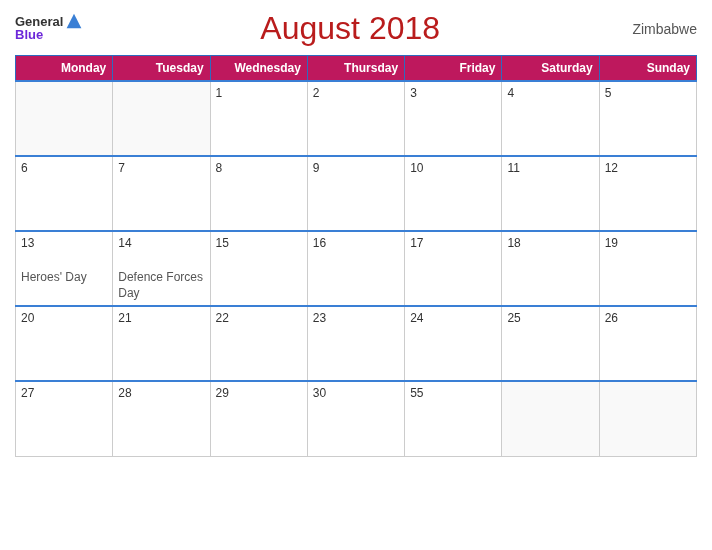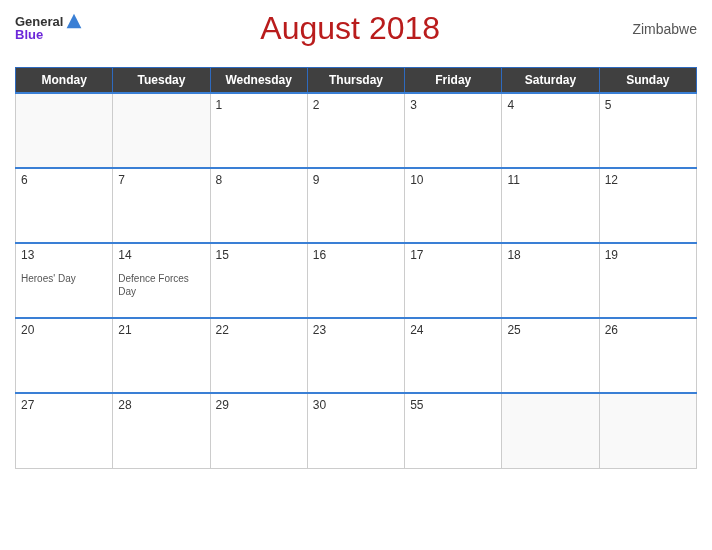--- a/index.html
+++ b/index.html
@@ -13,21 +13,21 @@
     .page {
       width: 712px;
       height: 550px;
       background: #fff;
       padding: 10px 15px;
     }
     .header {
       display: flex;
       align-items: center;
       justify-content: space-between;
-      margin-bottom: 20px;
+      margin-bottom: 8px;
     }
     .logo {
       display: flex;
       align-items: center;
       font-size: 13px;
       font-weight: bold;
       color: #333;
     }
     .calendar-title {
       font-size: 32px;
@@ -41,45 +41,45 @@
       color: #555;
       text-align: right;
       min-width: 80px;
     }
     .calendar {
       border: 1px solid #ccc;
       border-collapse: collapse;
       width: 100%;
     }
     .calendar thead tr th {
-      background: #404040;
+      background: #be185d;
       color: #fff;
       font-size: 12px;
       font-weight: bold;
       padding: 5px 6px;
-      text-align: center;
+      text-align: right;
       border: 1px solid #2e6abf;
     }
     .calendar tbody tr td {
       border: 1px solid #ccc;
       border-top: 2px solid #3a7fd5;
       width: calc(100% / 7);
       vertical-align: top;
       padding: 4px 5px;
       height: 75px;
     }
     .day-number {
       font-size: 12px;
       color: #333;
       font-weight: normal;
     }
     .holiday-name {
-      font-size: 10px;
+      font-size: 12px;
       color: #555;
-      margin-top: 10px;
+      margin-top: 20px;
       line-height: 1.3;
     }
     .empty-cell {
       background: #f9f9f9;
     }
   </style>
 </head>
 <body>
 
 <div class="page">

